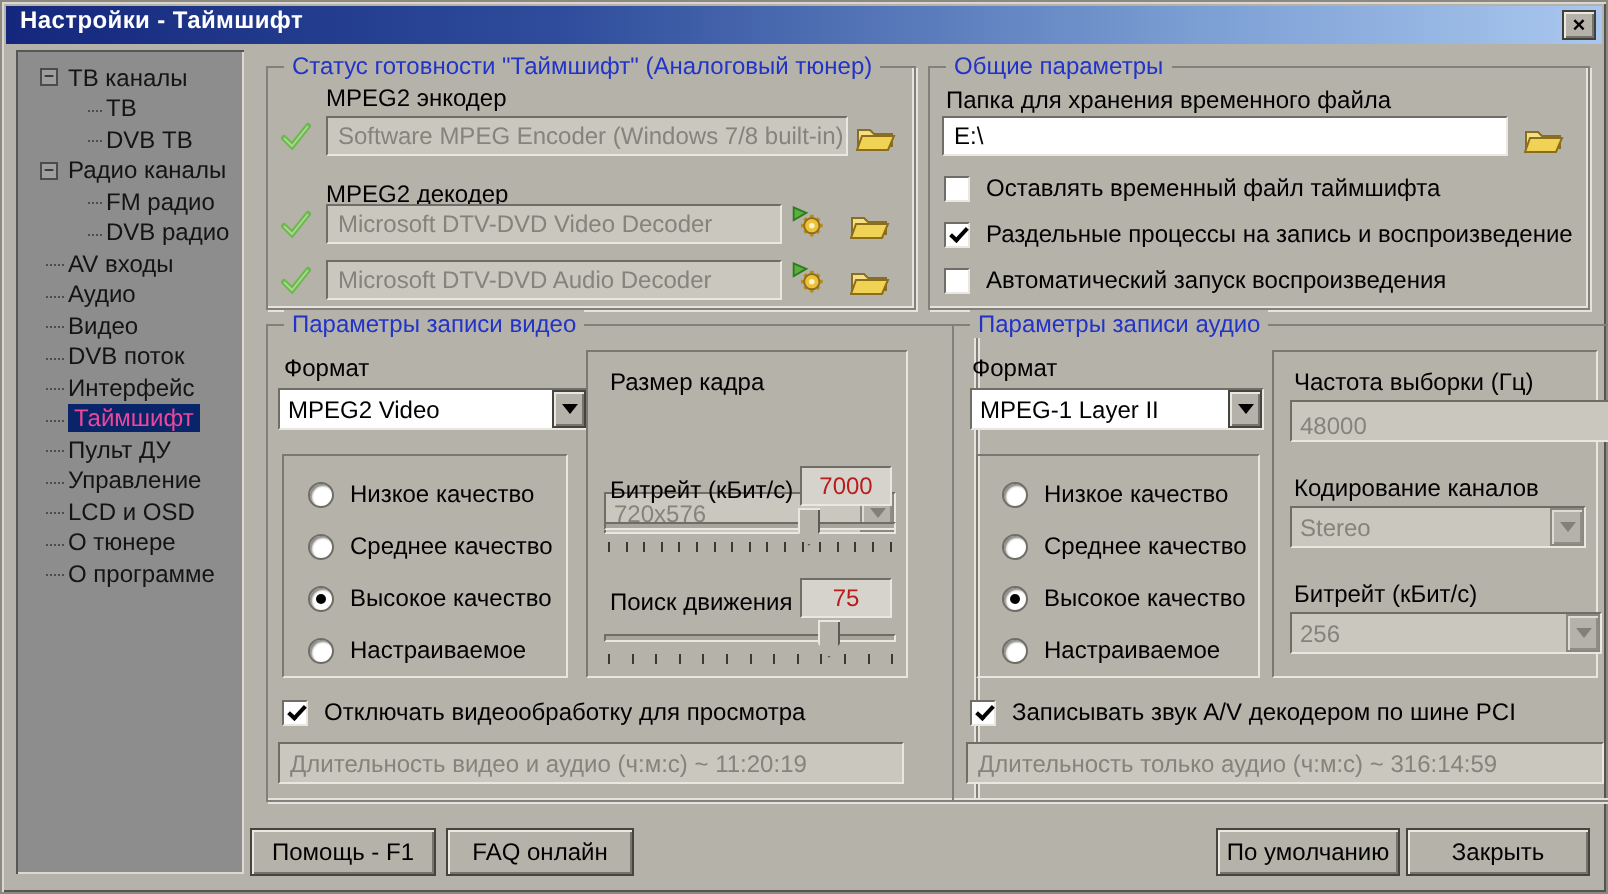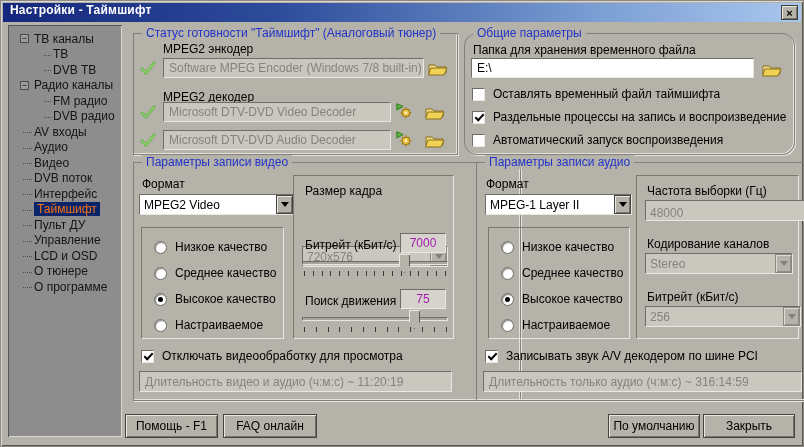--- a/index.html
+++ b/index.html
@@ -21,33 +21,33 @@
     box-shadow:inset 1px 1px 0 #565656, inset -1px -1px 0 #dcd9d2;padding-top:6px;box-sizing:border-box;}
   .trow{position:relative;height:15.5px;display:flex;align-items:center;color:#141414;}
   .trow .tlabel{white-space:nowrap;}
   .lvl0 .tlabel{margin-left:26px;}
   .lvl1 .tlabel{margin-left:45px;}
   .lvl1::before{content:"";position:absolute;left:36px;top:8px;width:7px;border-top:1px dotted #4c4c4c;}
   .lvl0.plain::before{content:"";position:absolute;left:15px;top:8px;width:9px;border-top:1px dotted #4c4c4c;}
   .expander{position:absolute;left:12px;top:3px;width:9px;height:9px;background:#9e9e9e;
     border:1px solid #4b4b4b;box-sizing:border-box;display:flex;align-items:center;justify-content:center;
     font-size:9px;line-height:7px;color:#000;}
-  .tlabel[data-selected="true"]{background:#0a246a;color:#f97316;padding:0 3px;}
+  .tlabel[data-selected="true"]{background:#0a246a;color:#ec4899;padding:0 3px;}
   
   .group{position:absolute;border:1px solid #82807a;
     box-shadow:inset -1px -1px 0 #e6e3dc, 1px 1px 0 #e6e3dc;box-sizing:border-box;}
   .gtitle{position:absolute;top:-8px;left:8px;background:#b5b2aa;padding:0 4px;color:#2233c8;white-space:nowrap;}
   .etched{position:absolute;border:1px solid;border-color:#7b796f #e9e6df #e9e6df #7b796f;box-sizing:border-box;}
   .lbl{position:absolute;white-space:nowrap;}
   
   .fld{position:absolute;border:1px solid;border-color:#6f6d66 #eae7e0 #eae7e0 #6f6d66;
     background:#cac7bf;color:#85837b;display:flex;align-items:center;padding:0 5px;box-sizing:border-box;white-space:nowrap;overflow:hidden;}
   .fld.white{background:#fff;color:#000;}
   .valbox{position:absolute;border:1px solid;border-color:#6f6d66 #eae7e0 #eae7e0 #6f6d66;
-    background:#d6d3cc;color:#a21caf;display:flex;align-items:center;justify-content:center;box-sizing:border-box;}
+    background:#d6d3cc;color:#b91c1c;display:flex;align-items:center;justify-content:center;box-sizing:border-box;}
   
   .combo{position:absolute;border:1px solid;border-color:#6f6d66 #eae7e0 #eae7e0 #6f6d66;
     background:#fff;display:flex;box-sizing:border-box;}
   .combo .ctext{flex:1;display:flex;align-items:center;padding:0 4px;white-space:nowrap;overflow:hidden;}
   .combo .arrowbtn{width:17px;background:#b5b2aa;border:1px solid #45443f;
     box-shadow:inset 1px 1px 0 #eae7e0, inset -1px -1px 0 #75736c;
     display:flex;align-items:center;justify-content:center;box-sizing:border-box;}
   .combo.disabled{background:#cac7bf;color:#85837b;}
   .combo.disabled .arrowbtn{border-color:#8a887f;box-shadow:inset 1px 1px 0 #dedbd4, inset -1px -1px 0 #8f8d85;}
   .arr{width:0;height:0;border-left:4px solid transparent;border-right:4px solid transparent;border-top:5px solid #000;}
@@ -210,21 +210,21 @@
           <use href="#i-gears"></use>
         </svg>
       </span>
     <span class="iconbtn" style="left:290px;top:96px;">
         <svg class="ico" width="20" height="15" viewBox="0 0 20 15">
           <use href="#i-folder"></use>
         </svg>
       </span>
   </div>
 
-  <div class="group" style="left:464px;top:33px;width:331px;height:122px;border-radius:13px;">
+  <div class="group" style="left:464px;top:33px;width:331px;height:122px;">
     <span class="gtitle">Общие параметры</span>
     <span class="lbl" style="left:8px;top:9px;">Папка для хранения временного файла</span>
     <div class="fld white" style="left:6px;top:24px;width:283px;height:20px;">E:\</div>
     <span class="iconbtn" style="left:296px;top:25px;">
         <svg class="ico" width="20" height="15" viewBox="0 0 20 15">
           <use href="#i-folder"></use>
         </svg>
       </span>
     <div class="cbrow" style="left:7px;top:53px;">
       <span class="cb" data-checked="false"></span>
@@ -233,21 +233,21 @@
     <div class="cbrow" style="left:7px;top:76px;">
       <span class="cb" data-checked="true"></span>
       <span class="t">Раздельные процессы на запись и воспроизведение</span>
     </div>
     <div class="cbrow" style="left:7px;top:99px;">
       <span class="cb" data-checked="false"></span>
       <span class="t">Автоматический запуск воспроизведения</span>
     </div>
   </div>
 
-  <div class="group" style="left:133px;top:162px;width:388px;height:239px;">
+  <div class="group" style="left:133px;top:162px;width:356px;height:239px;">
     <span class="gtitle">Параметры записи видео</span>
     <span class="lbl" style="left:8px;top:14px;">Формат</span>
     <div class="combo" style="left:5px;top:31px;width:155px;height:21px;">
       <span class="ctext">MPEG2 Video</span>
       <span class="arrowbtn">
           <span class="arr"></span>
         </span>
     </div>
 
     <div class="etched" style="left:7px;top:64px;width:143px;height:112px;">

